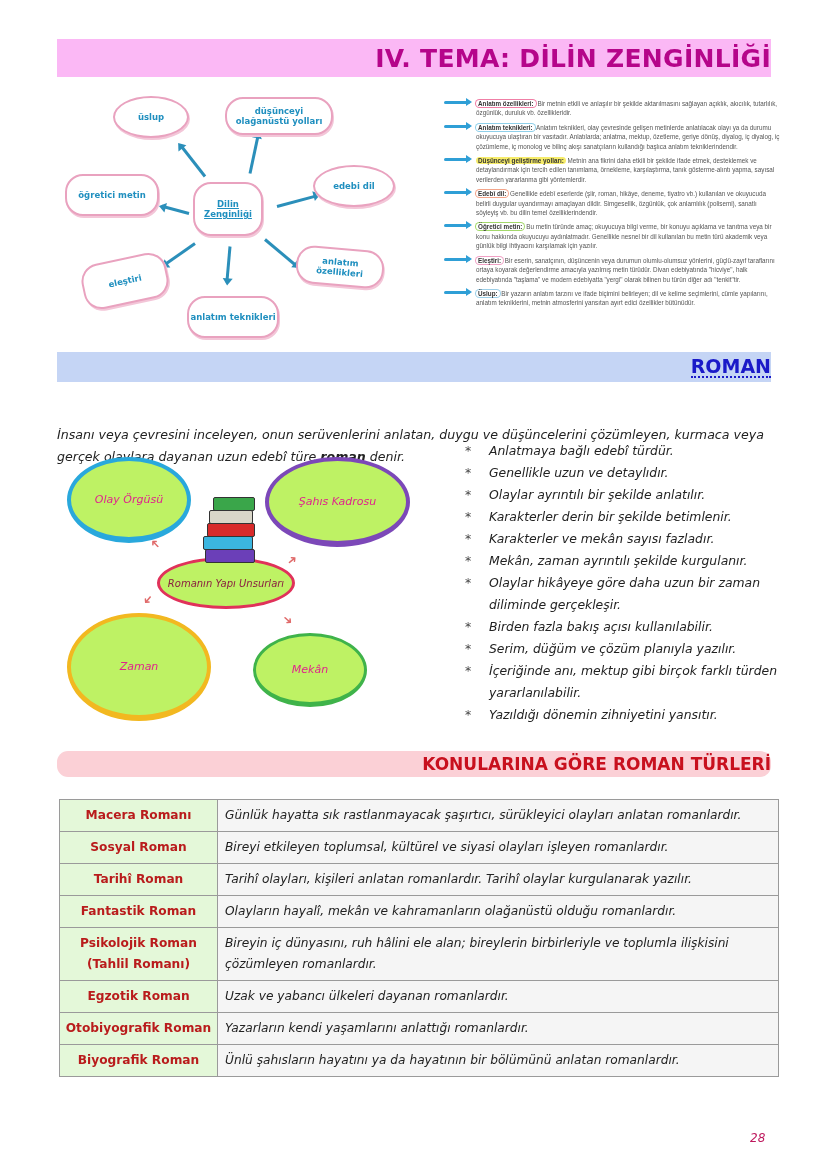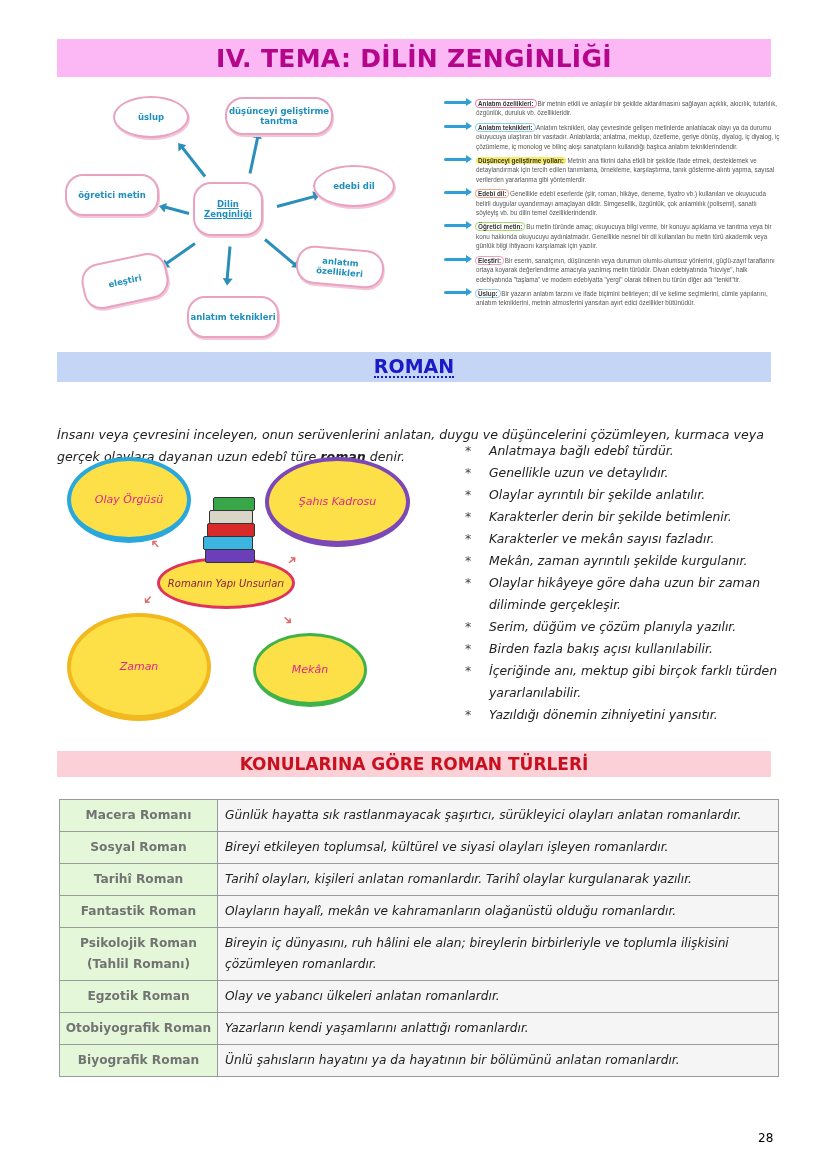--- a/index.html
+++ b/index.html
@@ -1,27 +1,27 @@
 <!DOCTYPE html>
 <html><head>
 <meta charset="utf-8">
 <style>
   * { box-sizing: border-box; margin: 0; padding: 0; }
   html, body { width: 828px; height: 1171px; background: #ffffff; overflow: hidden; }
   body { position: relative; font-family: "DejaVu Sans", sans-serif; color: #222; }
 
   .banner {
     position: absolute; left: 57px; width: 714px;
-    display: flex; align-items: center; justify-content: center;
+    display: flex; align-items: center; justify-content: flex-end;
     font-family: "DejaVu Sans", sans-serif; font-weight: bold;
   }
   #banner-tema { top: 39px; height: 38px; background: #fbb8f5; color: #b5058a; font-size: 25px; letter-spacing: 0.3px; }
   #banner-roman { top: 352px; height: 30px; background: #c5d5f5; color: #1a1ac8; font-size: 19px; }
   #banner-roman span { border-bottom: 2px dotted #1a1ac8; padding-bottom: 0px; line-height: 1.1; }
-  #banner-turler { top: 751px; height: 26px; background: #fbd0d6; color: #c8101e; font-size: 17px; }
+  #banner-turler { top: 751px; height: 26px; background: #fbd0d6; color: #c8101e; font-size: 17px; border-radius: 11px; }
 
   
   .mm1 { position: absolute; left: 55px; top: 90px; width: 380px; height: 250px; }
   .mm1 .node {
     position: absolute; border: 2px solid #e9a2bf; border-radius: 18px;
     background: #fff; display: flex; align-items: center; justify-content: center;
     color: #1f8fbf; font-size: 8.5px; font-weight: bold; text-align: center;
     box-shadow: 1px 2px 0 #f3c6d8;
   }
   .mm1 .arrow { position: absolute; height: 3px; background: #2b8fba; transform-origin: 0 50%; }
@@ -36,36 +36,36 @@
   .def .arr { position: absolute; left: 2px; top: 2px; width: 26px; height: 3px; background: #2f9fd6; border-radius: 2px; }
   .def .arr::after { content: ""; position: absolute; right: -2px; top: -3px; border-left: 6px solid #2f9fd6; border-top: 4px solid transparent; border-bottom: 4px solid transparent; }
   .def .term { font-weight: bold; color: #333; border-radius: 6px; padding: 0 2px; }
 
   
   .intro { position: absolute; left: 57px; top: 396px; width: 720px; font-family: "DejaVu Sans", sans-serif; font-size: 12.6px; line-height: 22px; color: #222; font-style: italic; margin-top: 28px; }
   .intro b { font-style: italic; }
 
   
   .mm2 { position: absolute; left: 55px; top: 445px; width: 370px; height: 290px; }
-  .oval { position: absolute; border-radius: 50%; background: #fde047; display: flex; align-items: center; justify-content: center; color: #e0248c; font-size: 11px; font-style: italic; }
+  .oval { position: absolute; border-radius: 50%; background: #bef264; display: flex; align-items: center; justify-content: center; color: #e0248c; font-size: 11px; font-style: italic; }
   .books { position: absolute; left: 148px; top: 50px; width: 60px; height: 80px; }
   .book { position: absolute; height: 14px; border: 1.5px solid #333; border-radius: 2px; }
 
   
   .bullets { position: absolute; left: 465px; top: 440px; width: 320px; list-style: none; }
   .bullets li { position: relative; padding-left: 24px; font-family: "DejaVu Sans", sans-serif; font-style: italic; font-size: 12.4px; line-height: 22px; color: #222; }
   .bullets li::before { content: "*"; position: absolute; left: 0; top: 0; font-style: normal; color: #444; }
 
   
   .types { position: absolute; left: 59px; top: 799px; width: 720px; border-collapse: collapse; }
   .types td { border: 1px solid #9a9a9a; font-family: "DejaVu Sans", sans-serif; font-size: 12.2px; line-height: 21px; padding: 5px 7px; vertical-align: middle; }
-  .types td.name { width: 158px; background: #e4f8d9; text-align: center; font-weight: bold; color: #737373; padding: 5px 2px; }
+  .types td.name { width: 158px; background: #e4f8d9; text-align: center; font-weight: bold; color: #b91c1c; padding: 5px 2px; }
   .types td.desc { background: #f5f5f5; font-style: italic; color: #222; }
 
-  .page-num { position: absolute; left: 750px; top: 1131px; font-size: 12px; color: #000000; margin-left: 8px; }
+  .page-num { position: absolute; left: 750px; top: 1131px; font-size: 12px; font-style: italic; color: #be185d; }
 </style>
 </head>
 <body>
 
 <div class="banner" id="banner-tema">
   <span>IV. TEMA: DİLİN ZENGİNLİĞİ</span>
 </div>
 
 <div class="mm1">
   <div class="arrow" style="left:150px;top:85px;width:40px;transform:rotate(-128deg);"></div>
@@ -73,21 +73,21 @@
   <div class="arrow" style="left:222px;top:115px;width:42px;transform:rotate(-15deg);"></div>
   <div class="arrow" style="left:134px;top:122px;width:28px;transform:rotate(195deg);"></div>
   <div class="arrow" style="left:210px;top:148px;width:42px;transform:rotate(40deg);"></div>
   <div class="arrow" style="left:140px;top:152px;width:38px;transform:rotate(145deg);"></div>
   <div class="arrow" style="left:175px;top:155px;width:36px;transform:rotate(95deg);"></div>
 
   <div class="node" style="left:58px;top:6px;width:76px;height:42px;border-radius:50%;">
       <span>üslup</span>
     </div>
   <div class="node" style="left:170px;top:7px;width:108px;height:38px;">
-      <span>düşünceyi geliştirme tanıtma</span>
+      <span>düşünceyi olağanüstü yolları</span>
     </div>
   <div class="node" style="left:258px;top:75px;width:82px;height:42px;border-radius:50%;">
       <span>edebi dil</span>
     </div>
   <div class="node" style="left:10px;top:84px;width:94px;height:42px;">
       <span>öğretici metin</span>
     </div>
   <div class="node" style="left:138px;top:92px;width:70px;height:54px;text-decoration:underline;">
       <span>Dilin Zenginliği</span>
     </div>
@@ -150,22 +150,22 @@
 </div>
 
 <ul class="bullets">
   <li>Anlatmaya bağlı edebî türdür.</li>
   <li>Genellikle uzun ve detaylıdır.</li>
   <li>Olaylar ayrıntılı bir şekilde anlatılır.</li>
   <li>Karakterler derin bir şekilde betimlenir.</li>
   <li>Karakterler ve mekân sayısı fazladır.</li>
   <li>Mekân, zaman ayrıntılı şekilde kurgulanır.</li>
   <li>Olaylar hikâyeye göre daha uzun bir zaman diliminde gerçekleşir.</li>
+  <li>Birden fazla bakış açısı kullanılabilir.</li>
   <li>Serim, düğüm ve çözüm planıyla yazılır.</li>
-  <li>Birden fazla bakış açısı kullanılabilir.</li>
   <li>İçeriğinde anı, mektup gibi birçok farklı türden yararlanılabilir.</li>
   <li>Yazıldığı dönemin zihniyetini yansıtır.</li>
 </ul>
 
 <div class="banner" id="banner-turler">
   <span>KONULARINA GÖRE ROMAN TÜRLERİ</span>
 </div>
 
 <table class="types">
   <tbody>
@@ -184,21 +184,21 @@
   <tr>
         <td class="name">Fantastik Roman</td>
         <td class="desc">Olayların hayalî, mekân ve kahramanların olağanüstü olduğu romanlardır.</td>
       </tr>
   <tr>
         <td class="name">Psikolojik Roman (Tahlil Romanı)</td>
         <td class="desc">Bireyin iç dünyasını, ruh hâlini ele alan; bireylerin birbirleriyle ve toplumla ilişkisini çözümleyen romanlardır.</td>
       </tr>
   <tr>
         <td class="name">Egzotik Roman</td>
-        <td class="desc">Olay ve yabancı ülkeleri anlatan romanlardır.</td>
+        <td class="desc">Uzak ve yabancı ülkeleri dayanan romanlardır.</td>
       </tr>
   <tr>
         <td class="name">Otobiyografik Roman</td>
         <td class="desc">Yazarların kendi yaşamlarını anlattığı romanlardır.</td>
       </tr>
   <tr>
         <td class="name">Biyografik Roman</td>
         <td class="desc">Ünlü şahısların hayatını ya da hayatının bir bölümünü anlatan romanlardır.</td>
       </tr>
 </tbody>

